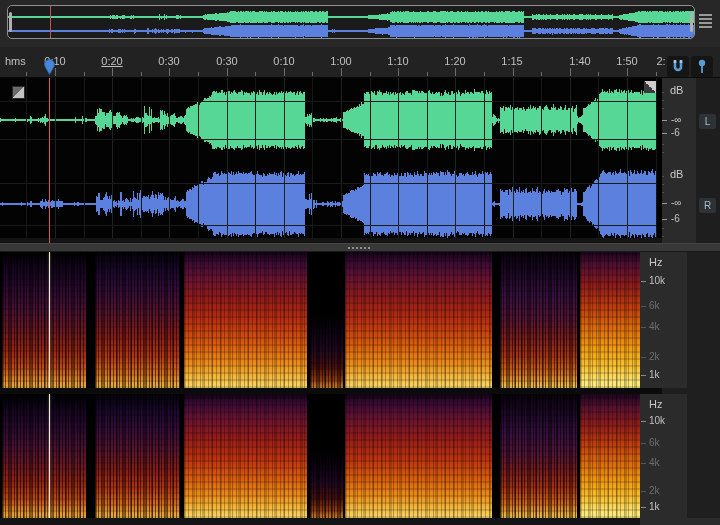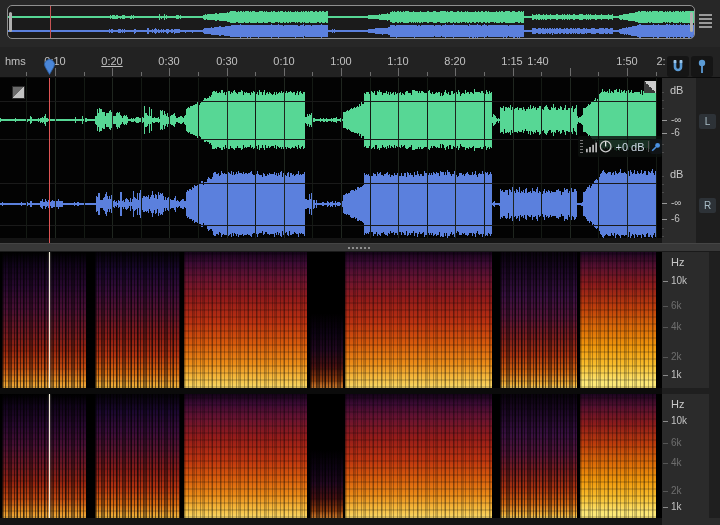--- a/index.html
+++ b/index.html
@@ -73,21 +73,21 @@
                 repeating-linear-gradient(90deg,rgba(0,0,0,.18) 0 2px,transparent 2px 9px),
                 repeating-linear-gradient(0deg,rgba(0,0,0,.15) 0 2px,transparent 2px 7px); }
   .sg-speech_dim { background:linear-gradient(180deg,#000 0%,#12041c 10%,#2a0930 26%,#4a1034 42%,#6e1822 58%,#962410 72%,#c04a10 85%,#e08820 94%,#f0b040 100%); }
   .sg-speech     { background:linear-gradient(180deg,#050208 0%,#1c0830 14%,#3a0d3a 30%,#5c142e 46%,#8a1c16 62%,#b43410 76%,#d86b10 89%,#f0b840 100%); }
   .sg-loud       { background:linear-gradient(180deg,#140318 0%,#3c0b34 8%,#6a1430 20%,#941c1a 35%,#bc3210 52%,#d85c0c 68%,#ec8c18 82%,#f4b83c 92%,#f8d868 100%); }
   .sg-quiet      { background:linear-gradient(180deg,#000 0%,#000 45%,#0e0314 60%,#220820 72%,#481010 84%,#903c0c 94%,#d08030 100%); }
   .sg-mid        { background:linear-gradient(180deg,#08020c 0%,#1e0828 15%,#381040 32%,#541438 48%,#7a1c1e 62%,#a83210 76%,#d06410 88%,#ecac38 97%,#f4cc60 100%); }
   .sg-loud_bright{ background:linear-gradient(180deg,#1c0520 0%,#541030 10%,#8c1c1c 24%,#bc3c0c 40%,#dc6c08 56%,#f0980c 70%,#f8c030 84%,#fce878 96%); }
   .spectro-playhead { position:absolute; top:0; bottom:0; width:1px; background:#efe9d6; box-shadow:0 0 2px rgba(255,255,240,.6); }
   .spectro-gap { position:absolute; left:0; top:388px; width:662px; height:6px; background:#0b0b0b; }
-  .freq-scale { position:absolute; left:662px; width:47px; background:#2b2b2b; }
+  .freq-scale { position:absolute; left:640px; width:47px; background:#2b2b2b; }
   .freq-unit { position:absolute; left:9px; top:4px; font-size:11px; color:#c8c8c8; }
   .freq-label { position:absolute; left:9px; font-size:10px; }
   .freq-label.bright { color:#c2c2c2; } .freq-label.dim { color:#6e6e6e; }
   .freq-label::before { content:""; position:absolute; left:-8px; top:6px; width:5px; height:1px; background:#8a8a8a; }
   .freq-label.dim::before { background:#555; }
   .bottom-strip { position:absolute; left:0; top:518px; width:662px; height:7px; background:#141414; }
   .scale-footer { position:absolute; left:662px; top:518px; width:58px; height:7px; background:#2b2b2b; }
   svg { display:block; }
 </style>
 </head>
@@ -118,23 +118,23 @@
   <div class="ruler">
     <span class="ruler-unit">hms</span>
     <div id="ruler-labels">
         <div class="time-label" style="left: 38px;">0:10</div>
         <div class="time-label" style="left: 95px; text-decoration: underline;">0:20</div>
         <div class="time-label" style="left: 152px;">0:30</div>
         <div class="time-label" style="left: 210px;">0:30</div>
         <div class="time-label" style="left: 267px;">0:10</div>
         <div class="time-label" style="left: 324px;">1:00</div>
         <div class="time-label" style="left: 381px;">1:10</div>
-        <div class="time-label" style="left: 438px;">8:20</div>
+        <div class="time-label" style="left: 438px;">1:20</div>
         <div class="time-label" style="left: 495px;">1:15</div>
-        <div class="time-label" style="left: 521px;">1:40</div>
+        <div class="time-label" style="left: 563px;">1:40</div>
         <div class="time-label" style="left: 610px;">1:50</div>
         <div class="time-label" style="left: 644px;">2:</div>
       </div>
     <div id="ruler-ticks">
         <div class="tick minor" style="left: 26.4px;"></div>
         <div class="tick major" style="left: 55px;"></div>
         <div class="tick minor" style="left: 83.6px;"></div>
         <div class="tick major" style="left: 112.2px;"></div>
         <div class="tick minor" style="left: 140.8px;"></div>
         <div class="tick major" style="left: 169.4px;"></div>
@@ -208,41 +208,20 @@
     <svg id="wave-svg" width="662" height="165">
         <path d="M0 42H656" stroke="#2f9663" stroke-width="1" fill="none" shape-rendering="crispEdges"></path>
         <path d="M0.5 39.7V44.3M1.5 41.4V42.6M2.5 40.9V43.1M3.5 41.4V42.6M4.5 41.4V42.6M5.5 41.1V42.9M6.5 41.4V42.6M7.5 41.1V42.9M8.5 41.4V42.6M9.5 41.0V43.0M10.5 41.4V42.6M11.5 41.4V42.6M12.5 41.4V42.6M13.5 41.2V42.8M14.5 41.3V42.7M15.5 40.0V44.0M16.5 41.4V42.6M17.5 41.4V42.6M18.5 41.4V42.6M19.5 41.4V42.6M20.5 41.4V42.6M21.5 41.4V42.6M22.5 41.4V42.6M23.5 41.4V42.6M24.5 41.4V42.6M25.5 41.4V42.6M26.5 41.4V42.6M27.5 40.5V43.5M28.5 41.4V42.6M29.5 41.4V42.6M30.5 38.3V45.7M31.5 38.9V45.1M32.5 40.7V43.3M33.5 40.9V43.1M34.5 41.1V42.9M35.5 41.4V42.6M36.5 41.2V42.8M37.5 41.0V43.0M38.5 40.0V44.0M39.5 41.2V42.8M40.5 39.5V44.5M41.5 39.9V44.1M42.5 39.0V45.0M43.5 39.6V44.4M44.5 38.3V45.7M45.5 36.4V47.6M46.5 40.0V44.0M47.5 39.7V44.3M48.5 41.3V42.7M49.5 41.0V43.0M50.5 41.2V42.8M51.5 41.3V42.7M52.5 41.1V42.9M53.5 41.4V42.6M54.5 41.2V42.8M55.5 41.0V43.0M56.5 41.3V42.7M57.5 41.4V42.6M58.5 41.0V43.0M59.5 41.4V42.6M60.5 41.3V42.7M61.5 41.2V42.8M62.5 41.3V42.7M63.5 41.4V42.6M64.5 41.4V42.6M65.5 41.2V42.8M66.5 41.4V42.6M67.5 41.4V42.6M68.5 41.4V42.6M69.5 41.4V42.6M70.5 41.4V42.6M71.5 41.4V42.6M72.5 40.7V43.3M73.5 41.2V42.8M74.5 41.0V43.0M75.5 38.8V45.2M76.5 41.1V42.9M77.5 41.1V42.9M78.5 41.1V42.9M79.5 40.7V43.3M80.5 40.9V43.1M81.5 41.1V42.9M82.5 38.3V45.7M83.5 41.1V42.9M84.5 40.2V43.8M85.5 40.3V43.7M86.5 40.1V43.9M87.5 41.1V42.9M88.5 41.2V42.8M89.5 40.8V43.2M90.5 41.3V42.7M91.5 40.6V43.4M92.5 40.7V43.3M93.5 41.2V42.8M94.5 41.4V42.6M95.5 37.6V46.4M96.5 37.5V46.5M97.5 30.8V53.2M98.5 35.3V48.7M99.5 29.9V54.1M100.5 31.3V52.7M101.5 31.3V52.7M102.5 34.3V49.7M103.5 33.5V50.5M104.5 33.5V50.5M105.5 38.0V46.0M106.5 34.8V49.2M107.5 34.7V49.3M108.5 35.0V49.0M109.5 33.1V50.9M110.5 31.9V52.1M111.5 34.2V49.8M112.5 37.9V46.1M113.5 38.3V45.7M114.5 37.7V46.3M115.5 37.6V46.4M116.5 34.7V49.3M117.5 33.5V50.5M118.5 34.8V49.2M119.5 34.2V49.8M120.5 36.9V47.1M121.5 38.2V45.8M122.5 39.9V44.1M123.5 37.8V46.2M124.5 37.0V47.0M125.5 37.7V46.3M126.5 36.6V47.4M127.5 39.0V45.0M128.5 41.2V42.8M129.5 41.1V42.9M130.5 41.0V43.0M131.5 40.4V43.6M132.5 40.5V43.5M133.5 39.9V44.1M134.5 40.8V43.2M135.5 40.0V44.0M136.5 38.8V45.2M137.5 39.3V44.7M138.5 39.4V44.6M139.5 40.0V44.0M140.5 40.3V43.7M141.5 40.8V43.2M142.5 38.9V45.1M143.5 40.2V43.8M144.5 27.6V56.4M145.5 35.4V48.6M146.5 34.7V49.3M147.5 36.5V47.5M148.5 37.9V46.1M149.5 28.8V55.2M150.5 37.9V46.1M151.5 30.8V53.2M152.5 40.3V43.7M153.5 39.5V44.5M154.5 39.2V44.8M155.5 39.7V44.3M156.5 40.0V44.0M157.5 39.8V44.2M158.5 39.3V44.7M159.5 40.5V43.5M160.5 31.7V52.3M161.5 33.2V50.8M162.5 31.9V52.1M163.5 37.2V46.8M164.5 32.7V51.3M165.5 36.4V47.6M166.5 37.7V46.3M167.5 34.9V49.1M168.5 38.5V45.5M169.5 36.4V47.6M170.5 37.6V46.4M171.5 36.8V47.2M172.5 36.6V47.4M173.5 36.4V47.6M174.5 34.9V49.1M175.5 38.3V45.7M176.5 40.4V43.6M177.5 40.2V43.8M178.5 39.0V45.0M179.5 39.3V44.7M180.5 38.0V46.0M181.5 37.9V46.1M182.5 39.2V44.8M183.5 39.6V44.4M184.5 38.1V45.9M185.5 37.4V46.6M186.5 30.6V53.4M187.5 29.7V54.3M188.5 29.2V54.8M189.5 29.8V54.2M190.5 27.8V56.2M191.5 27.7V56.3M192.5 28.4V55.6M193.5 27.3V56.7M194.5 26.8V57.2M195.5 25.6V58.4M196.5 25.9V58.1M197.5 23.9V60.1M198.5 23.9V60.1M199.5 26.5V57.5M200.5 25.2V58.8M201.5 23.0V61.0M202.5 22.8V61.2M203.5 22.1V61.9M204.5 20.4V63.6M205.5 20.2V63.8M206.5 20.8V63.2M207.5 20.4V63.6M208.5 20.2V63.8M209.5 18.1V65.9M210.5 19.4V64.6M211.5 17.4V66.6M212.5 13.5V70.5M213.5 12.9V71.1M214.5 13.1V70.9M215.5 14.1V69.9M216.5 13.2V70.8M217.5 15.1V68.9M218.5 14.8V69.2M219.5 13.9V70.1M220.5 14.5V69.5M221.5 12.3V71.7M222.5 12.3V71.7M223.5 14.6V69.4M224.5 13.5V70.5M225.5 16.6V67.4M226.5 13.8V70.2M227.5 13.6V70.4M228.5 12.8V71.2M229.5 13.4V70.6M230.5 15.7V68.3M231.5 13.7V70.3M232.5 14.5V69.5M233.5 13.0V71.0M234.5 12.2V71.8M235.5 13.6V70.4M236.5 14.5V69.5M237.5 16.2V67.8M238.5 14.4V69.6M239.5 13.6V70.4M240.5 14.0V70.0M241.5 12.1V71.9M242.5 13.3V70.7M243.5 16.7V67.3M244.5 13.6V70.4M245.5 14.7V69.3M246.5 14.1V69.9M247.5 14.6V69.4M248.5 14.8V69.2M249.5 15.0V69.0M250.5 16.6V67.4M251.5 14.2V69.8M252.5 14.7V69.3M253.5 13.0V71.0M254.5 13.9V70.1M255.5 17.7V66.3M256.5 16.2V67.8M257.5 13.5V70.5M258.5 17.2V66.8M259.5 12.2V71.8M260.5 13.9V70.1M261.5 13.6V70.4M262.5 16.7V67.3M263.5 14.4V69.6M264.5 12.3V71.7M265.5 17.2V66.8M266.5 14.5V69.5M267.5 13.6V70.4M268.5 16.3V67.7M269.5 13.9V70.1M270.5 15.1V68.9M271.5 15.6V68.4M272.5 16.5V67.5M273.5 16.3V67.7M274.5 13.7V70.3M275.5 17.3V66.7M276.5 13.5V70.5M277.5 15.8V68.2M278.5 14.7V69.3M279.5 14.1V69.9M280.5 14.9V69.1M281.5 13.0V71.0M282.5 15.3V68.7M283.5 13.5V70.5M284.5 12.9V71.1M285.5 14.7V69.3M286.5 13.1V70.9M287.5 15.1V68.9M288.5 14.0V70.0M289.5 13.7V70.3M290.5 12.7V71.3M291.5 14.4V69.6M292.5 14.6V69.4M293.5 14.0V70.0M294.5 14.1V69.9M295.5 16.5V67.5M296.5 15.0V69.0M297.5 13.2V70.8M298.5 17.2V66.8M299.5 14.1V69.9M300.5 13.2V70.8M301.5 14.7V69.3M302.5 15.7V68.3M303.5 13.5V70.5M304.5 13.9V70.1M305.5 38.6V45.4M306.5 38.5V45.5M307.5 36.4V47.6M308.5 38.3V45.7M309.5 35.5V48.5M310.5 36.6V47.4M311.5 35.1V48.9M312.5 40.9V43.1M313.5 40.2V43.8M314.5 40.4V43.6M315.5 41.4V42.6M316.5 41.4V42.6M317.5 41.4V42.6M318.5 41.2V42.8M319.5 41.4V42.6M320.5 39.8V44.2M321.5 40.9V43.1M322.5 40.9V43.1M323.5 40.1V43.9M324.5 40.5V43.5M325.5 40.7V43.3M326.5 39.6V44.4M327.5 40.5V43.5M328.5 41.0V43.0M329.5 40.6V43.4M330.5 40.9V43.1M331.5 39.9V44.1M332.5 40.8V43.2M333.5 39.9V44.1M334.5 40.1V43.9M335.5 40.2V43.8M336.5 39.3V44.7M337.5 41.4V42.6M338.5 40.9V43.1M339.5 41.0V43.0M340.5 40.0V44.0M341.5 41.0V43.0M342.5 41.1V42.9M343.5 33.8V50.2M344.5 33.7V50.3M345.5 33.6V50.4M346.5 33.0V51.0M347.5 32.0V52.0M348.5 32.6V51.4M349.5 32.3V51.7M350.5 30.8V53.2M351.5 30.4V53.6M352.5 30.5V53.5M353.5 29.9V54.1M354.5 28.7V55.3M355.5 29.5V54.5M356.5 28.9V55.1M357.5 27.9V56.1M358.5 28.7V55.3M359.5 26.4V57.6M360.5 27.6V56.4M361.5 24.1V59.9M362.5 26.4V57.6M363.5 26.0V58.0M364.5 15.2V68.8M365.5 15.6V68.4M366.5 13.6V70.4M367.5 14.3V69.7M368.5 14.0V70.0M369.5 16.3V67.7M370.5 14.8V69.2M371.5 13.0V71.0M372.5 13.7V70.3M373.5 14.9V69.1M374.5 13.2V70.8M375.5 16.7V67.3M376.5 16.7V67.3M377.5 12.9V71.1M378.5 14.4V69.6M379.5 12.0V72.0M380.5 14.2V69.8M381.5 13.9V70.1M382.5 16.7V67.3M383.5 15.3V68.7M384.5 14.5V69.5M385.5 14.8V69.2M386.5 13.0V71.0M387.5 15.9V68.1M388.5 14.4V69.6M389.5 17.1V66.9M390.5 14.4V69.6M391.5 16.0V68.0M392.5 14.7V69.3M393.5 13.9V70.1M394.5 16.9V67.1M395.5 14.3V69.7M396.5 16.3V67.7M397.5 15.2V68.8M398.5 16.3V67.7M399.5 15.3V68.7M400.5 13.8V70.2M401.5 16.7V67.3M402.5 15.0V69.0M403.5 16.4V67.6M404.5 16.7V67.3M405.5 14.2V69.8M406.5 12.7V71.3M407.5 12.9V71.1M408.5 14.5V69.5M409.5 15.0V69.0M410.5 15.1V68.9M411.5 16.7V67.3M412.5 11.6V72.4M413.5 12.4V71.6M414.5 12.3V71.7M415.5 12.9V71.1M416.5 13.0V71.0M417.5 12.9V71.1M418.5 15.2V68.8M419.5 12.9V71.1M420.5 15.1V68.9M421.5 13.4V70.6M422.5 13.4V70.6M423.5 13.7V70.3M424.5 14.8V69.2M425.5 14.7V69.3M426.5 14.7V69.3M427.5 17.2V66.8M428.5 13.1V70.9M429.5 12.3V71.7M430.5 14.5V69.5M431.5 15.6V68.4M432.5 14.2V69.8M433.5 16.0V68.0M434.5 15.7V68.3M435.5 15.1V68.9M436.5 14.0V70.0M437.5 14.8V69.2M438.5 14.0V70.0M439.5 14.3V69.7M440.5 17.6V66.4M441.5 14.5V69.5M442.5 17.7V66.3M443.5 16.9V67.1M444.5 14.4V69.6M445.5 12.3V71.7M446.5 15.4V68.6M447.5 15.7V68.3M448.5 13.5V70.5M449.5 16.7V67.3M450.5 17.3V66.7M451.5 13.1V70.9M452.5 13.1V70.9M453.5 16.4V67.6M454.5 15.3V68.7M455.5 12.5V71.5M456.5 14.2V69.8M457.5 16.2V67.8M458.5 12.3V71.7M459.5 14.4V69.6M460.5 17.6V66.4M461.5 15.8V68.2M462.5 14.9V69.1M463.5 14.6V69.4M464.5 15.5V68.5M465.5 12.3V71.7M466.5 14.5V69.5M467.5 14.4V69.6M468.5 13.5V70.5M469.5 15.5V68.5M470.5 13.9V70.1M471.5 14.1V69.9M472.5 15.0V69.0M473.5 16.1V67.9M474.5 11.3V72.7M475.5 13.6V70.4M476.5 13.8V70.2M477.5 13.9V70.1M478.5 13.7V70.3M479.5 14.3V69.7M480.5 14.6V69.4M481.5 12.7V71.3M482.5 13.3V70.7M483.5 15.1V68.9M484.5 16.3V67.7M485.5 16.3V67.7M486.5 12.0V72.0M487.5 13.9V70.1M488.5 15.5V68.5M489.5 12.6V71.4M490.5 14.6V69.4M491.5 13.9V70.1M492.5 39.4V44.6M493.5 35.9V48.1M494.5 37.4V46.6M495.5 38.2V45.8M496.5 40.1V43.9M497.5 40.9V43.1M498.5 39.5V44.5M499.5 41.0V43.0M500.5 29.0V55.0M501.5 29.7V54.3M502.5 30.0V54.0M503.5 27.6V56.4M504.5 33.2V50.8M505.5 28.8V55.2M506.5 29.1V54.9M507.5 30.2V53.8M508.5 29.4V54.6M509.5 30.4V53.6M510.5 27.2V56.8M511.5 32.0V52.0M512.5 29.3V54.7M513.5 27.3V56.7M514.5 30.5V53.5M515.5 30.2V53.8M516.5 30.2V53.8M517.5 29.1V54.9M518.5 31.5V52.5M519.5 30.3V53.7M520.5 29.8V54.2M521.5 30.1V53.9M522.5 31.9V52.1M523.5 28.7V55.3M524.5 30.8V53.2M525.5 32.6V51.4M526.5 30.7V53.3M527.5 31.1V52.9M528.5 28.5V55.5M529.5 30.9V53.1M530.5 27.2V56.8M531.5 31.0V53.0M532.5 29.9V54.1M533.5 27.9V56.1M534.5 30.3V53.7M535.5 28.8V55.2M536.5 32.3V51.7M537.5 29.9V54.1M538.5 30.2V53.8M539.5 27.5V56.5M540.5 28.3V55.7M541.5 32.6V51.4M542.5 31.2V52.8M543.5 32.3V51.7M544.5 28.9V55.1M545.5 28.3V55.7M546.5 27.3V56.7M547.5 29.0V55.0M548.5 30.6V53.4M549.5 32.4V51.6M550.5 31.9V52.1M551.5 29.1V54.9M552.5 29.8V54.2M553.5 26.1V57.9M554.5 29.8V54.2M555.5 29.0V55.0M556.5 32.4V51.6M557.5 31.8V52.2M558.5 30.2V53.8M559.5 30.8V53.2M560.5 28.3V55.7M561.5 29.3V54.7M562.5 32.2V51.8M563.5 31.8V52.2M564.5 30.3V53.7M565.5 27.3V56.7M566.5 31.5V52.5M567.5 31.5V52.5M568.5 29.8V54.2M569.5 30.1V53.9M570.5 31.3V52.7M571.5 30.2V53.8M572.5 27.7V56.3M573.5 33.6V50.4M574.5 31.2V52.8M575.5 29.9V54.1M576.5 27.3V56.7M577.5 38.0V46.0M578.5 39.7V44.3M579.5 39.4V44.6M580.5 39.2V44.8M581.5 38.0V46.0M582.5 37.3V46.7M583.5 30.1V53.9M584.5 29.6V54.4M585.5 30.4V53.6M586.5 28.7V55.3M587.5 27.7V56.3M588.5 26.3V57.7M589.5 27.2V56.8M590.5 25.8V58.2M591.5 24.4V59.6M592.5 22.7V61.3M593.5 22.7V61.3M594.5 21.8V62.2M595.5 20.0V64.0M596.5 22.5V61.5M597.5 20.9V63.1M598.5 18.3V65.7M599.5 16.0V68.0M600.5 15.1V68.9M601.5 14.0V70.0M602.5 11.1V72.9M603.5 14.3V69.7M604.5 12.8V71.2M605.5 13.9V70.1M606.5 14.2V69.8M607.5 13.4V70.6M608.5 14.6V69.4M609.5 11.4V72.6M610.5 15.4V68.6M611.5 12.5V71.5M612.5 14.1V69.9M613.5 15.1V68.9M614.5 11.8V72.2M615.5 12.4V71.6M616.5 10.9V73.1M617.5 13.9V70.1M618.5 13.8V70.2M619.5 11.4V72.6M620.5 14.6V69.4M621.5 12.1V71.9M622.5 13.9V70.1M623.5 12.7V71.3M624.5 12.0V72.0M625.5 15.4V68.6M626.5 13.0V71.0M627.5 15.2V68.8M628.5 12.3V71.7M629.5 14.8V69.2M630.5 14.0V70.0M631.5 11.7V72.3M632.5 15.3V68.7M633.5 15.0V69.0M634.5 13.6V70.4M635.5 14.3V69.7M636.5 13.9V70.1M637.5 14.0V70.0M638.5 13.8V70.2M639.5 14.2V69.8M640.5 15.6V68.4M641.5 12.0V72.0M642.5 16.6V67.4M643.5 12.6V71.4M644.5 14.2V69.8M645.5 14.5V69.5M646.5 12.5V71.5M647.5 14.0V70.0M648.5 11.1V72.9M649.5 13.3V70.7M650.5 13.2V70.8M651.5 13.7V70.3M652.5 11.9V72.1M653.5 11.8V72.2M654.5 12.5V71.5M655.5 13.2V70.8" stroke="#57d795" stroke-width="1" fill="none" shape-rendering="crispEdges"></path>
         <path d="M0 126H656" stroke="#3b5cc0" stroke-width="1" fill="none" shape-rendering="crispEdges"></path>
         <path d="M0.5 125.3V126.7M1.5 125.3V126.7M2.5 123.9V128.1M3.5 125.2V126.8M4.5 125.2V126.8M5.5 125.4V126.6M6.5 125.4V126.6M7.5 124.6V127.4M8.5 125.2V126.8M9.5 125.2V126.8M10.5 125.0V127.0M11.5 125.3V126.7M12.5 124.8V127.2M13.5 125.4V126.6M14.5 124.8V127.2M15.5 125.4V126.6M16.5 125.4V126.6M17.5 125.4V126.6M18.5 125.0V127.0M19.5 125.2V126.8M20.5 125.2V126.8M21.5 124.1V127.9M22.5 125.4V126.6M23.5 125.4V126.6M24.5 125.3V126.7M25.5 125.2V126.8M26.5 125.4V126.6M27.5 124.2V127.8M28.5 124.9V127.1M29.5 125.4V126.6M30.5 122.9V129.1M31.5 123.1V128.9M32.5 125.3V126.7M33.5 124.9V127.1M34.5 125.1V126.9M35.5 125.1V126.9M36.5 125.3V126.7M37.5 125.3V126.7M38.5 124.9V127.1M39.5 125.1V126.9M40.5 122.7V129.3M41.5 122.5V129.5M42.5 120.9V131.1M43.5 123.6V128.4M44.5 123.7V128.3M45.5 120.9V131.1M46.5 123.3V128.7M47.5 123.7V128.3M48.5 122.2V129.8M49.5 120.1V131.9M50.5 123.7V128.3M51.5 122.5V129.5M52.5 121.6V130.4M53.5 123.0V129.0M54.5 123.3V128.7M55.5 122.7V129.3M56.5 123.2V128.8M57.5 122.8V129.2M58.5 121.0V131.0M59.5 123.1V128.9M60.5 122.8V129.2M61.5 123.4V128.6M62.5 123.1V128.9M63.5 125.1V126.9M64.5 125.1V126.9M65.5 125.4V126.6M66.5 125.4V126.6M67.5 125.4V126.6M68.5 125.4V126.6M69.5 125.4V126.6M70.5 125.4V126.6M71.5 124.6V127.4M72.5 125.0V127.0M73.5 124.8V127.2M74.5 124.4V127.6M75.5 125.0V127.0M76.5 125.1V126.9M77.5 123.6V128.4M78.5 124.4V127.6M79.5 125.1V126.9M80.5 125.4V126.6M81.5 125.4V126.6M82.5 125.4V126.6M83.5 125.4V126.6M84.5 125.4V126.6M85.5 125.4V126.6M86.5 125.4V126.6M87.5 125.4V126.6M88.5 125.4V126.6M89.5 125.2V126.8M90.5 125.4V126.6M91.5 125.4V126.6M92.5 125.4V126.6M93.5 125.4V126.6M94.5 125.4V126.6M95.5 124.6V127.4M96.5 117.9V134.1M97.5 119.4V132.6M98.5 114.6V137.4M99.5 115.0V137.0M100.5 121.8V130.2M101.5 121.9V130.1M102.5 121.7V130.3M103.5 119.8V132.2M104.5 118.8V133.2M105.5 116.3V135.7M106.5 114.4V137.6M107.5 117.7V134.3M108.5 121.3V130.7M109.5 117.8V134.2M110.5 120.9V131.1M111.5 117.0V135.0M112.5 122.7V129.3M113.5 122.6V129.4M114.5 122.0V130.0M115.5 124.1V127.9M116.5 123.0V129.0M117.5 124.7V127.3M118.5 122.4V129.6M119.5 122.6V129.4M120.5 113.6V138.4M121.5 114.0V138.0M122.5 123.0V129.0M123.5 121.5V130.5M124.5 123.5V128.5M125.5 121.0V131.0M126.5 120.2V131.8M127.5 120.8V131.2M128.5 122.2V129.8M129.5 123.8V128.2M130.5 119.5V132.5M131.5 123.6V128.4M132.5 120.7V131.3M133.5 113.0V139.0M134.5 119.2V132.8M135.5 120.4V131.6M136.5 121.3V130.7M137.5 115.1V136.9M138.5 121.6V130.4M139.5 115.3V136.7M140.5 111.6V140.4M141.5 117.0V135.0M142.5 119.8V132.2M143.5 117.7V134.3M144.5 118.4V133.6M145.5 118.9V133.1M146.5 118.0V134.0M147.5 119.3V132.7M148.5 116.9V135.1M149.5 120.7V131.3M150.5 119.2V132.8M151.5 117.1V134.9M152.5 113.4V138.6M153.5 117.1V134.9M154.5 120.0V132.0M155.5 115.7V136.3M156.5 117.0V135.0M157.5 120.6V131.4M158.5 113.7V138.3M159.5 117.4V134.6M160.5 114.9V137.1M161.5 116.2V135.8M162.5 114.9V137.1M163.5 117.6V134.4M164.5 122.1V129.9M165.5 119.4V132.6M166.5 122.1V129.9M167.5 120.0V132.0M168.5 118.8V133.2M169.5 118.3V133.7M170.5 120.9V131.1M171.5 122.1V129.9M172.5 122.4V129.6M173.5 122.3V129.7M174.5 119.8V132.2M175.5 118.3V133.7M176.5 122.6V129.4M177.5 122.2V129.8M178.5 122.9V129.1M179.5 124.1V127.9M180.5 122.5V129.5M181.5 121.9V130.1M182.5 121.0V131.0M183.5 120.9V131.1M184.5 122.9V129.1M185.5 122.5V129.5M186.5 113.8V138.2M187.5 111.7V140.3M188.5 112.7V139.3M189.5 110.6V141.4M190.5 110.7V141.3M191.5 111.5V140.5M192.5 109.4V142.6M193.5 109.8V142.2M194.5 107.3V144.7M195.5 108.4V143.6M196.5 108.2V143.8M197.5 107.1V144.9M198.5 107.0V145.0M199.5 106.0V146.0M200.5 106.1V145.9M201.5 103.2V148.8M202.5 102.8V149.2M203.5 106.6V145.4M204.5 103.9V148.1M205.5 104.4V147.6M206.5 103.6V148.4M207.5 101.4V150.6M208.5 99.2V152.8M209.5 100.1V151.9M210.5 100.8V151.2M211.5 101.1V150.9M212.5 98.7V153.3M213.5 95.1V156.9M214.5 94.2V157.8M215.5 94.2V157.8M216.5 95.7V156.3M217.5 96.1V155.9M218.5 95.3V156.7M219.5 98.2V153.8M220.5 96.6V155.4M221.5 92.9V159.1M222.5 94.7V157.3M223.5 96.4V155.6M224.5 95.3V156.7M225.5 95.5V156.5M226.5 95.5V156.5M227.5 98.1V153.9M228.5 93.7V158.3M229.5 95.2V156.8M230.5 96.4V155.6M231.5 93.3V158.7M232.5 97.1V154.9M233.5 94.2V157.8M234.5 97.4V154.6M235.5 96.0V156.0M236.5 94.3V157.7M237.5 96.1V155.9M238.5 93.3V158.7M239.5 95.0V157.0M240.5 94.9V157.1M241.5 95.3V156.7M242.5 96.0V156.0M243.5 94.4V157.6M244.5 95.5V156.5M245.5 94.7V157.3M246.5 95.1V156.9M247.5 96.4V155.6M248.5 94.6V157.4M249.5 95.1V156.9M250.5 94.4V157.6M251.5 92.7V159.3M252.5 96.3V155.7M253.5 97.1V154.9M254.5 96.9V155.1M255.5 97.7V154.3M256.5 95.9V156.1M257.5 92.9V159.1M258.5 95.9V156.1M259.5 97.4V154.6M260.5 97.2V154.8M261.5 97.3V154.7M262.5 98.7V153.3M263.5 94.9V157.1M264.5 96.0V156.0M265.5 97.7V154.3M266.5 98.2V153.8M267.5 95.8V156.2M268.5 96.5V155.5M269.5 95.4V156.6M270.5 96.3V155.7M271.5 95.9V156.1M272.5 96.2V155.8M273.5 95.8V156.2M274.5 93.5V158.5M275.5 96.8V155.2M276.5 94.8V157.2M277.5 98.4V153.6M278.5 94.9V157.1M279.5 97.2V154.8M280.5 94.0V158.0M281.5 92.9V159.1M282.5 99.1V152.9M283.5 95.1V156.9M284.5 97.7V154.3M285.5 96.9V155.1M286.5 97.9V154.1M287.5 95.4V156.6M288.5 94.4V157.6M289.5 98.7V153.3M290.5 94.8V157.2M291.5 94.8V157.2M292.5 96.5V155.5M293.5 95.6V156.4M294.5 98.0V154.0M295.5 97.1V154.9M296.5 96.0V156.0M297.5 95.9V156.1M298.5 92.7V159.3M299.5 96.8V155.2M300.5 95.7V156.3M301.5 97.0V155.0M302.5 96.3V155.7M303.5 96.2V155.8M304.5 93.8V158.2M305.5 121.0V131.0M306.5 121.0V131.0M307.5 121.9V130.1M308.5 121.6V130.4M309.5 116.0V136.0M310.5 121.3V130.7M311.5 115.0V137.0M312.5 120.5V131.5M313.5 121.5V130.5M314.5 122.0V130.0M315.5 125.2V126.8M316.5 122.4V129.6M317.5 125.1V126.9M318.5 124.8V127.2M319.5 124.7V127.3M320.5 124.9V127.1M321.5 125.0V127.0M322.5 124.2V127.8M323.5 123.6V128.4M324.5 125.0V127.0M325.5 124.7V127.3M326.5 125.3V126.7M327.5 123.0V129.0M328.5 123.9V128.1M329.5 124.6V127.4M330.5 123.5V128.5M331.5 124.1V127.9M332.5 123.2V128.8M333.5 125.3V126.7M334.5 124.6V127.4M335.5 123.2V128.8M336.5 124.9V127.1M337.5 123.8V128.2M338.5 123.8V128.2M339.5 123.9V128.1M340.5 124.9V127.1M341.5 124.6V127.4M342.5 123.4V128.6M343.5 116.8V135.2M344.5 116.5V135.5M345.5 115.8V136.2M346.5 115.4V136.6M347.5 115.6V136.4M348.5 114.6V137.4M349.5 114.6V137.4M350.5 112.8V139.2M351.5 112.2V139.8M352.5 112.3V139.7M353.5 112.2V139.8M354.5 112.9V139.1M355.5 111.1V140.9M356.5 112.4V139.6M357.5 108.6V143.4M358.5 108.9V143.1M359.5 109.7V142.3M360.5 108.9V143.1M361.5 109.2V142.8M362.5 107.9V144.1M363.5 106.9V145.1M364.5 94.9V157.1M365.5 97.2V154.8M366.5 96.0V156.0M367.5 97.0V155.0M368.5 96.3V155.7M369.5 98.3V153.7M370.5 93.7V158.3M371.5 97.8V154.2M372.5 97.8V154.2M373.5 94.5V157.5M374.5 96.4V155.6M375.5 96.1V155.9M376.5 97.6V154.4M377.5 94.1V157.9M378.5 95.6V156.4M379.5 94.9V157.1M380.5 94.4V157.6M381.5 96.7V155.3M382.5 97.2V154.8M383.5 98.1V153.9M384.5 95.9V156.1M385.5 95.5V156.5M386.5 94.9V157.1M387.5 93.7V158.3M388.5 97.1V154.9M389.5 96.0V156.0M390.5 98.6V153.4M391.5 96.7V155.3M392.5 97.0V155.0M393.5 98.4V153.6M394.5 94.8V157.2M395.5 96.8V155.2M396.5 96.6V155.4M397.5 95.4V156.6M398.5 95.4V156.6M399.5 97.6V154.4M400.5 97.8V154.2M401.5 95.2V156.8M402.5 97.9V154.1M403.5 97.5V154.5M404.5 94.9V157.1M405.5 95.3V156.7M406.5 99.1V152.9M407.5 94.2V157.8M408.5 95.3V156.7M409.5 97.4V154.6M410.5 95.0V157.0M411.5 97.1V154.9M412.5 97.0V155.0M413.5 99.1V152.9M414.5 94.0V158.0M415.5 97.4V154.6M416.5 97.4V154.6M417.5 93.2V158.8M418.5 96.3V155.7M419.5 97.8V154.2M420.5 96.4V155.6M421.5 96.3V155.7M422.5 97.5V154.5M423.5 98.2V153.8M424.5 93.0V159.0M425.5 95.0V157.0M426.5 95.3V156.7M427.5 95.1V156.9M428.5 97.2V154.8M429.5 95.2V156.8M430.5 96.8V155.2M431.5 94.8V157.2M432.5 96.9V155.1M433.5 94.0V158.0M434.5 95.3V156.7M435.5 96.3V155.7M436.5 94.0V158.0M437.5 95.0V157.0M438.5 94.7V157.3M439.5 98.4V153.6M440.5 92.9V159.1M441.5 94.4V157.6M442.5 93.5V158.5M443.5 93.5V158.5M444.5 96.8V155.2M445.5 93.7V158.3M446.5 96.9V155.1M447.5 92.1V159.9M448.5 94.0V158.0M449.5 94.0V158.0M450.5 96.4V155.6M451.5 98.4V153.6M452.5 95.5V156.5M453.5 96.2V155.8M454.5 92.6V159.4M455.5 94.5V157.5M456.5 97.4V154.6M457.5 99.3V152.7M458.5 98.2V153.8M459.5 95.2V156.8M460.5 95.1V156.9M461.5 95.0V157.0M462.5 97.2V154.8M463.5 96.4V155.6M464.5 97.5V154.5M465.5 95.5V156.5M466.5 94.7V157.3M467.5 94.3V157.7M468.5 95.5V156.5M469.5 97.2V154.8M470.5 96.6V155.4M471.5 97.3V154.7M472.5 93.6V158.4M473.5 96.7V155.3M474.5 95.9V156.1M475.5 93.4V158.6M476.5 97.0V155.0M477.5 99.1V152.9M478.5 95.8V156.2M479.5 95.3V156.7M480.5 95.8V156.2M481.5 95.9V156.1M482.5 93.3V158.7M483.5 96.4V155.6M484.5 96.3V155.7M485.5 93.6V158.4M486.5 95.2V156.8M487.5 93.7V158.3M488.5 96.6V155.4M489.5 96.4V155.6M490.5 93.9V158.1M491.5 95.6V156.4M492.5 124.8V127.2M493.5 124.3V127.7M494.5 123.3V128.7M495.5 125.1V126.9M496.5 125.1V126.9M497.5 124.6V127.4M498.5 124.9V127.1M499.5 124.5V127.5M500.5 110.9V141.1M501.5 113.1V138.9M502.5 111.8V140.2M503.5 114.0V138.0M504.5 114.1V137.9M505.5 111.6V140.4M506.5 111.5V140.5M507.5 111.9V140.1M508.5 116.7V135.3M509.5 111.3V140.7M510.5 112.0V140.0M511.5 113.6V138.4M512.5 109.3V142.7M513.5 115.2V136.8M514.5 112.8V139.2M515.5 114.5V137.5M516.5 111.3V140.7M517.5 112.2V139.8M518.5 114.1V137.9M519.5 108.7V143.3M520.5 114.8V137.2M521.5 112.7V139.3M522.5 113.6V138.4M523.5 112.3V139.7M524.5 114.7V137.3M525.5 111.4V140.6M526.5 110.3V141.7M527.5 114.8V137.2M528.5 114.1V137.9M529.5 113.5V138.5M530.5 112.8V139.2M531.5 114.9V137.1M532.5 109.8V142.2M533.5 112.9V139.1M534.5 113.4V138.6M535.5 114.3V137.7M536.5 110.9V141.1M537.5 109.0V143.0M538.5 115.2V136.8M539.5 112.9V139.1M540.5 114.3V137.7M541.5 110.3V141.7M542.5 115.7V136.3M543.5 112.8V139.2M544.5 110.5V141.5M545.5 115.1V136.9M546.5 113.3V138.7M547.5 113.7V138.3M548.5 111.7V140.3M549.5 112.7V139.3M550.5 114.8V137.2M551.5 113.1V138.9M552.5 113.8V138.2M553.5 114.1V137.9M554.5 114.2V137.8M555.5 114.0V138.0M556.5 111.8V140.2M557.5 112.1V139.9M558.5 111.1V140.9M559.5 112.6V139.4M560.5 113.4V138.6M561.5 116.5V135.5M562.5 114.3V137.7M563.5 114.4V137.6M564.5 109.5V142.5M565.5 111.5V140.5M566.5 111.4V140.6M567.5 110.5V141.5M568.5 114.7V137.3M569.5 112.7V139.3M570.5 111.9V140.1M571.5 110.0V142.0M572.5 114.2V137.8M573.5 113.5V138.5M574.5 110.5V141.5M575.5 111.0V141.0M576.5 112.6V139.4M577.5 125.0V127.0M578.5 125.1V126.9M579.5 125.0V127.0M580.5 124.6V127.4M581.5 124.5V127.5M582.5 123.8V128.2M583.5 114.4V137.6M584.5 113.6V138.4M585.5 112.7V139.3M586.5 111.3V140.7M587.5 108.6V143.4M588.5 109.2V142.8M589.5 107.2V144.8M590.5 109.5V142.5M591.5 107.7V144.3M592.5 104.9V147.1M593.5 106.4V145.6M594.5 103.4V148.6M595.5 101.9V150.1M596.5 101.2V150.8M597.5 101.9V150.1M598.5 102.4V149.6M599.5 99.4V152.6M600.5 96.2V155.8M601.5 95.1V156.9M602.5 93.1V158.9M603.5 92.1V159.9M604.5 94.1V157.9M605.5 95.4V156.6M606.5 95.6V156.4M607.5 95.3V156.7M608.5 94.1V157.9M609.5 93.8V158.2M610.5 94.2V157.8M611.5 96.8V155.2M612.5 95.1V156.9M613.5 94.0V158.0M614.5 96.9V155.1M615.5 92.5V159.5M616.5 95.2V156.8M617.5 96.1V155.9M618.5 94.6V157.4M619.5 93.6V158.4M620.5 91.4V160.6M621.5 95.0V157.0M622.5 95.1V156.9M623.5 94.6V157.4M624.5 93.9V158.1M625.5 95.3V156.7M626.5 95.5V156.5M627.5 92.0V160.0M628.5 93.1V158.9M629.5 98.2V153.8M630.5 92.3V159.7M631.5 94.0V158.0M632.5 96.3V155.7M633.5 94.7V157.3M634.5 92.2V159.8M635.5 95.8V156.2M636.5 95.5V156.5M637.5 92.8V159.2M638.5 95.0V157.0M639.5 95.5V156.5M640.5 94.9V157.1M641.5 91.9V160.1M642.5 96.1V155.9M643.5 95.2V156.8M644.5 93.3V158.7M645.5 92.7V159.3M646.5 96.5V155.5M647.5 96.7V155.3M648.5 92.7V159.3M649.5 93.5V158.5M650.5 95.4V156.6M651.5 92.9V159.1M652.5 90.9V161.1M653.5 94.6V157.4M654.5 96.8V155.2M655.5 92.6V159.4" stroke="#5b80dd" stroke-width="1" fill="none" shape-rendering="crispEdges"></path>
       </svg>
     <div class="fade-in"></div>
     <div class="fade-out"></div>
     <div class="editor-playhead" id="ed-ph" style="left: 49px;"></div>
 
-    <div class="hud">
-      <div class="hud-grip"></div>
-      <svg width="13" height="12" viewBox="0 0 13 12" style="margin-left:3px">
-        <rect x="0" y="8" width="2" height="4" fill="#b8b8b8"></rect>
-          <rect x="3.5" y="6" width="2" height="6" fill="#b8b8b8"></rect>
-        <rect x="7" y="3.5" width="2" height="8.5" fill="#b8b8b8"></rect>
-          <rect x="10.5" y="1" width="2" height="11" fill="#b8b8b8"></rect>
-      </svg>
-      <svg width="15" height="15" viewBox="0 0 15 15" style="margin-left:2px">
-        <circle cx="7.5" cy="7.5" r="6" fill="none" stroke="#c8c8c8" stroke-width="1.4"></circle>
-        <line x1="7.5" y1="7.5" x2="7.5" y2="1.8" stroke="#efefef" stroke-width="1.4"></line>
-      </svg>
-      <span class="hud-text">+0 dB</span>
-      <div class="hud-sep"></div>
-      <div class="hud-pin">
-        <svg width="10" height="10" viewBox="0 0 10 10">
-          <circle cx="6.6" cy="3.4" r="2.4" fill="#4a90e2"></circle>
-            <line x1="5" y1="5" x2="1.2" y2="8.8" stroke="#4a90e2" stroke-width="1.6"></line>
-        </svg>
-      </div>
-    </div>
   </div>
 
   <div class="scale-col" style="left:662px; top:78px; width:34px; height:165px;">
     <span class="unit-label" style="top:6px">dB</span>
     <span class="db-tick-label" style="top:36px">-∞</span>
     <span class="db-tick-label" style="top:49px">-6</span>
     <span class="unit-label" style="top:90px">dB</span>
     <span class="db-tick-label" style="top:119px">-∞</span>
     <span class="db-tick-label" style="top:135px">-6</span>
     <div id="db-ticks">

